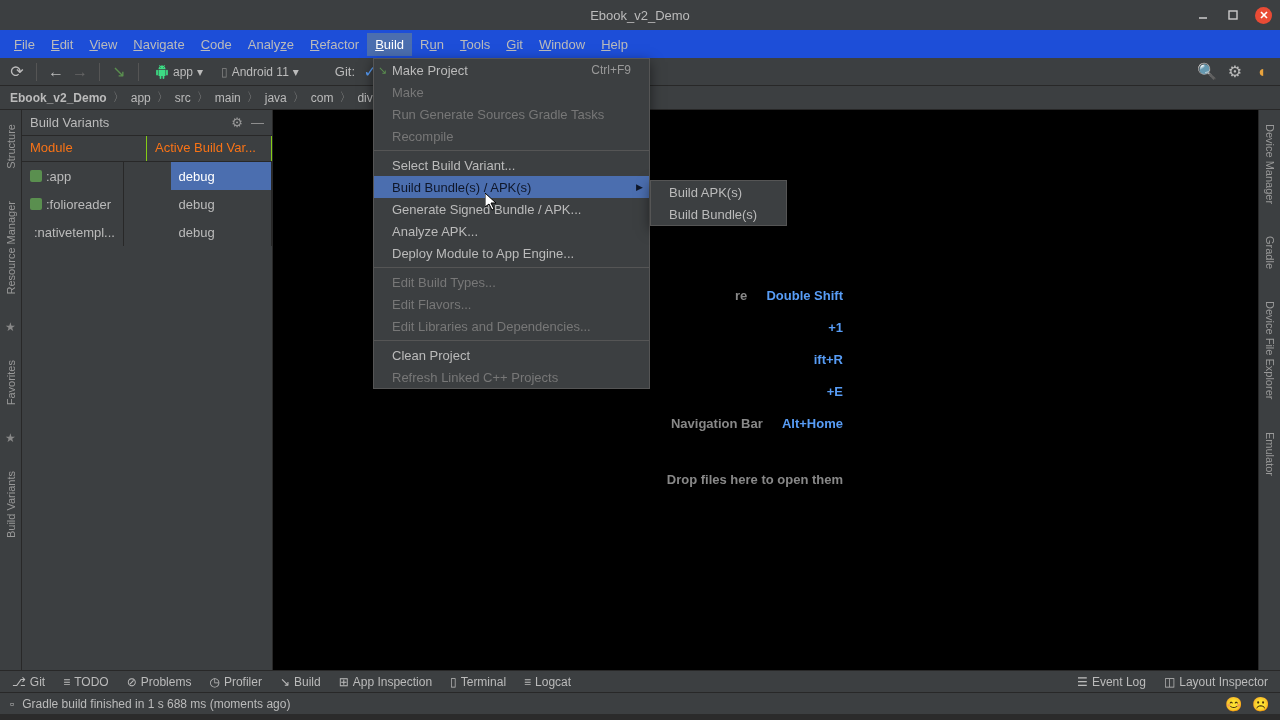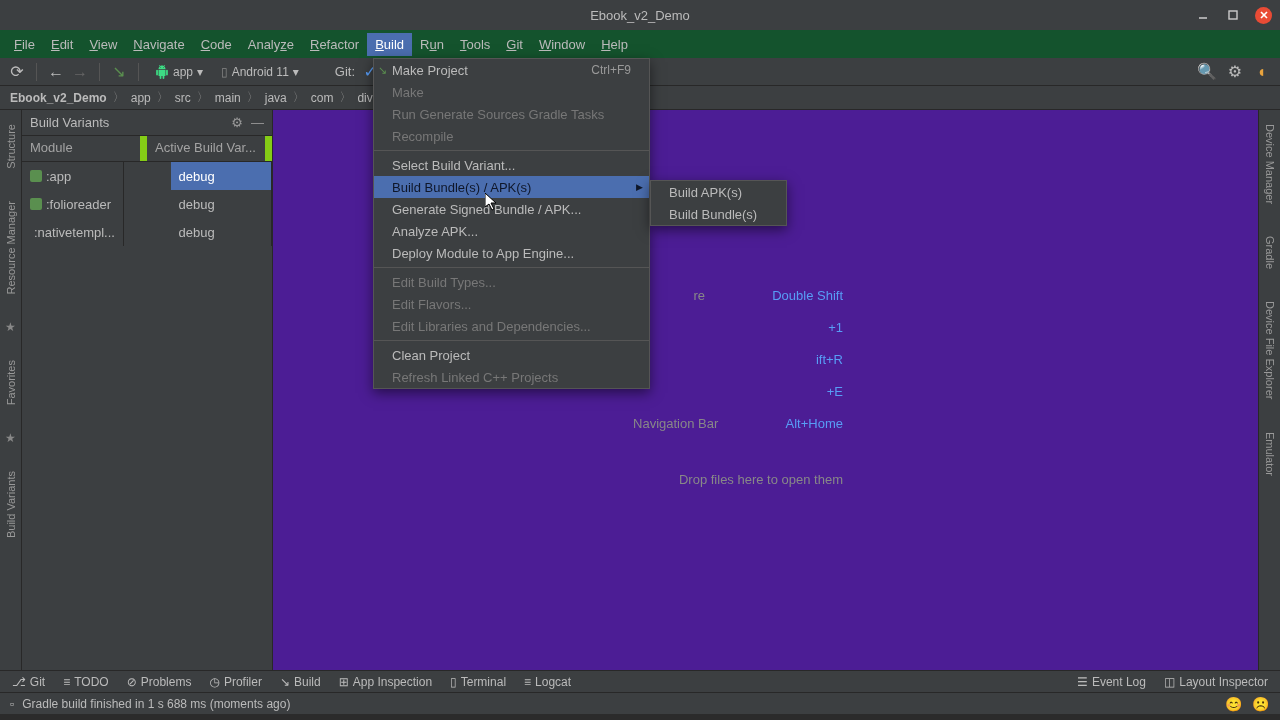--- a/index.html
+++ b/index.html
@@ -5,21 +5,21 @@
 * { margin: 0; padding: 0; box-sizing: border-box; font-family: "Segoe UI", Arial, sans-serif; }
 body { width: 1280px; height: 720px; background: #2b2b2b; overflow: hidden; position: relative; }
 
 .titlebar { height: 30px; background: #3c3f41; display: flex; align-items: center; justify-content: center; position: relative; }
 .titlebar-text { color: #bbb; font-size: 13px; }
 .titlebar-controls { position: absolute; right: 8px; display: flex; gap: 14px; }
 .titlebar-btn { width: 16px; height: 16px; display: flex; align-items: center; justify-content: center; cursor: pointer; }
 .titlebar-btn.close { background: #e94b35; border-radius: 50%; width: 17px; height: 17px; }
 .titlebar-btn svg { display: block; }
 
-.menubar { height: 28px; background: #14532d; display: flex; align-items: center; padding: 0 6px; }
+.menubar { height: 28px; background: #1d4ed8; display: flex; align-items: center; padding: 0 6px; }
 .menu-item { color: #bbb; font-size: 13px; padding: 4px 8px; cursor: pointer; position: relative; }
 .menu-item.active { background: #4b6eaf; color: #fff; }
 .menu-item .mnemonic { text-decoration: underline; }
 
 .toolbar { height: 28px; background: #3c3f41; border-bottom: 1px solid #282828; display: flex; align-items: center; padding: 0 8px; gap: 6px; }
 .toolbar-dropdown { display: flex; align-items: center; gap: 4px; padding: 2px 6px; color: #bbb; font-size: 12px; cursor: pointer; }
 .toolbar-sep { width: 1px; height: 18px; background: #555; margin: 0 4px; }
 .toolbar-icon { width: 18px; height: 18px; display: flex; align-items: center; justify-content: center; cursor: pointer; color: #bbb; }
 .git-label { color: #bbb; font-size: 13px; margin-left: 24px; }
 .toolbar-right { margin-left: auto; display: flex; align-items: center; gap: 10px; }
@@ -35,30 +35,30 @@
 .rail-item { writing-mode: vertical-rl; transform: rotate(180deg); color: #999; font-size: 11px; cursor: pointer; padding: 6px 2px; }
 .rail-star { color: #888; font-size: 12px; }
 
 .right-rail { width: 22px; background: #3c3f41; border-left: 1px solid #282828; display: flex; flex-direction: column; align-items: center; padding-top: 8px; gap: 20px; position: absolute; right: 0; top: 0; bottom: 0; }
 .rail-item-r { writing-mode: vertical-rl; color: #999; font-size: 11px; cursor: pointer; padding: 6px 2px; }
 
 .build-variants-panel { width: 251px; background: #3c3f41; border-right: 1px solid #282828; display: flex; flex-direction: column; }
 .panel-header { height: 26px; display: flex; align-items: center; padding: 0 8px; color: #bbb; font-size: 13px; border-bottom: 1px solid #282828; }
 .panel-header-icons { margin-left: auto; display: flex; gap: 8px; color: #999; }
 .variants-table-header { display: flex; height: 26px; border-bottom: 1px solid #282828; }
-.th { flex: 1; padding: 4px 8px; color: #a3a3a3; font-size: 13px; border-right: 7px solid #84cc16; overflow: hidden; white-space: nowrap; }
+.th { flex: 1; padding: 4px 8px; color: #f97316; font-size: 13px; border-right: 1px solid #84cc16; overflow: hidden; white-space: nowrap; }
 .variants-row { display: flex; height: 28px; gap: 47px; }
 .variants-row.selected .td:last-child { background: #4b6eaf; color: #fff; }
 .td { flex: 1; padding: 4px 8px; color: #bbb; font-size: 13px; display: flex; align-items: center; gap: 4px; border-right: 1px solid #282828; overflow: hidden; white-space: nowrap; }
 .td .mod-icon { width: 12px; height: 12px; }
 
-.editor-area { flex: 1; background: #4c1d95; position: relative; }
+.editor-area { flex: 1; background: #000000; position: relative; font-weight: bold; }
 .welcome-hints { position: absolute; left: 170px; top: 170px; color: #888; font-size: 13px; line-height: 32px; text-align: right; width: 400px; }
 .welcome-hints .row { display: flex; justify-content: flex-end; gap: 6px; }
-.welcome-hints .hotkey { color: #589df6; margin-left: 48px; }
+.welcome-hints .hotkey { color: #589df6; }
 .drop-hint { color: #888; font-size: 13px; }
 
 .build-menu { position: absolute; left: 373px; top: 58px; width: 277px; background: #3c3f41; border: 1px solid #555; box-shadow: 0 4px 12px rgba(0,0,0,0.5); z-index: 100; }
 .menu-entry { display: flex; align-items: center; padding: 3px 18px; color: #bbb; font-size: 13px; cursor: pointer; position: relative; height: 22px; }
 .menu-entry.disabled { color: #777; }
 .menu-entry.highlighted { background: #4b6eaf; color: #0f172a; }
 .menu-entry .shortcut { margin-left: auto; color: #999; font-size: 12px; }
 .menu-entry .arrow { position: absolute; right: 6px; color: inherit; font-size: 9px; }
 .menu-sep { height: 1px; background: #555; margin: 3px 0; }
 .menu-entry .mk-icon { position: absolute; left: 4px; color: #5a8f4f; font-size: 11px; }

